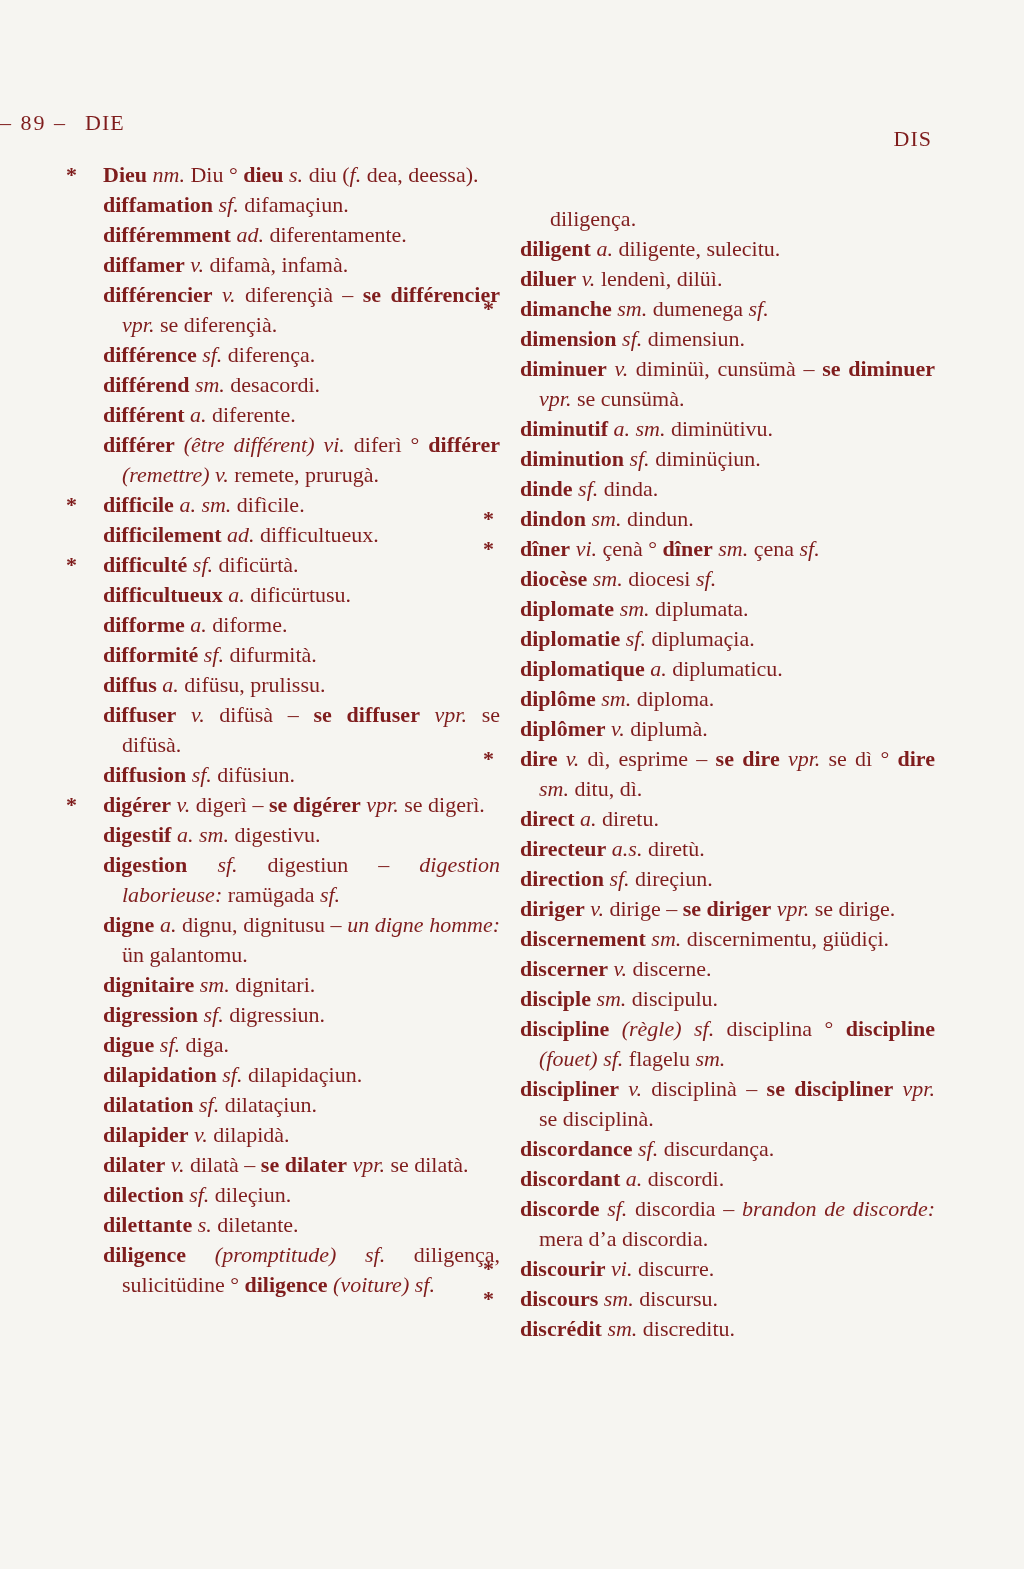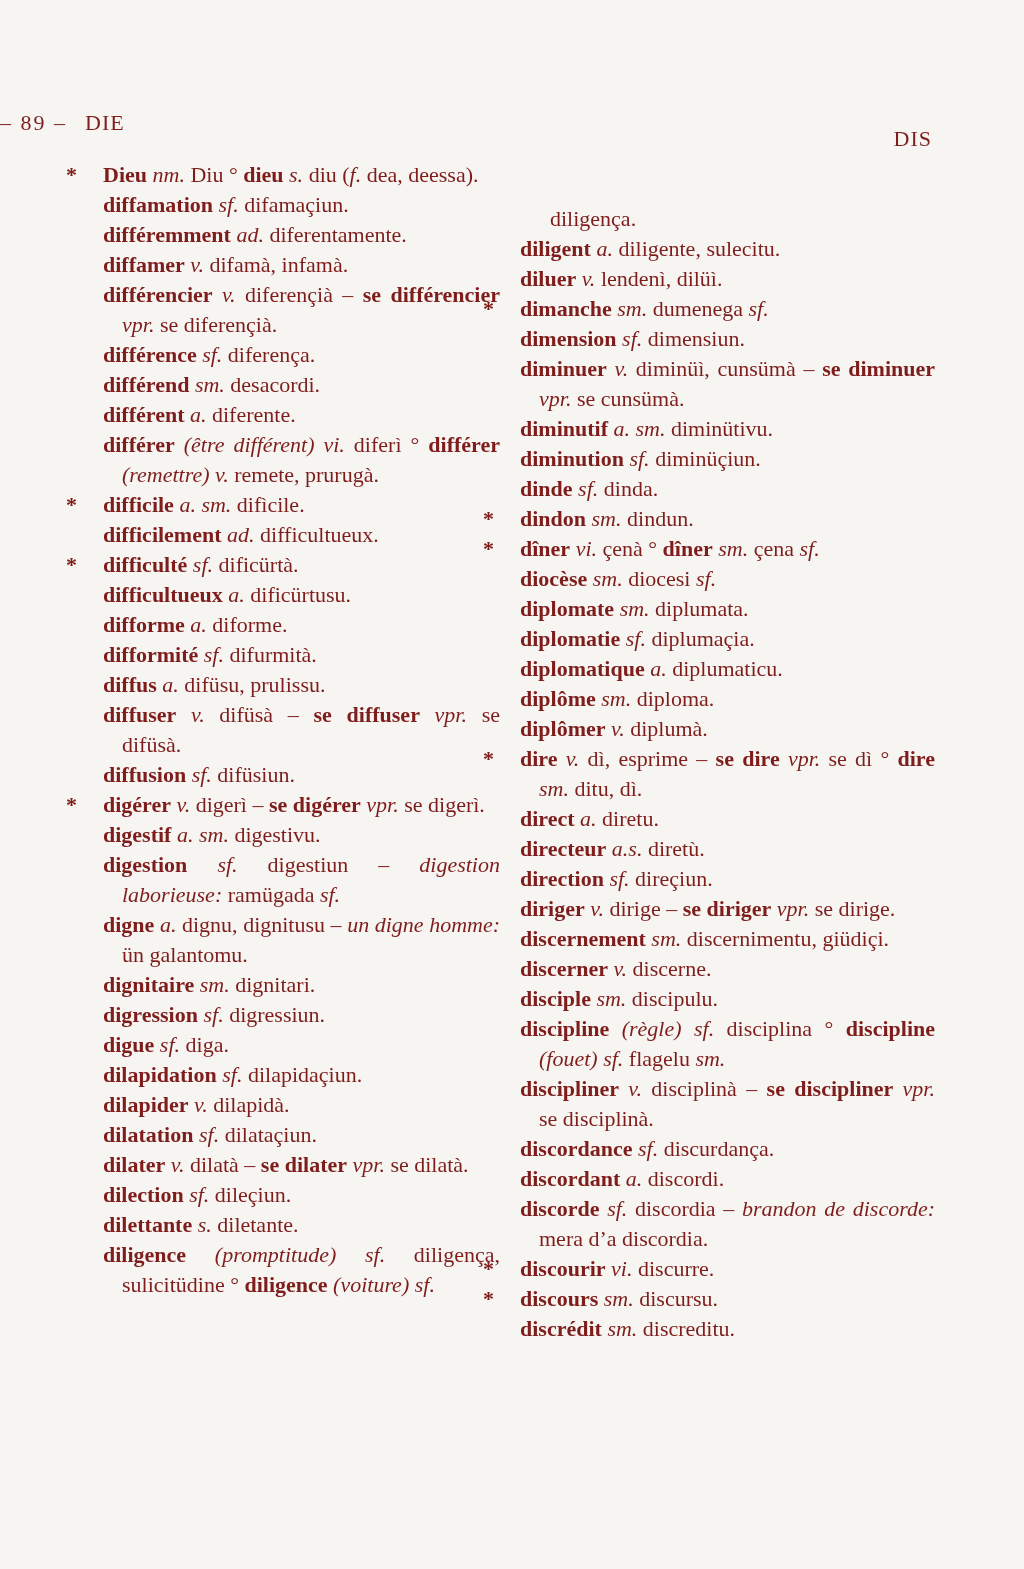--- a/index.html
+++ b/index.html
@@ -74,22 +74,22 @@
       <p class="entry"><span class="b">diffuser</span><span class="i"> v.</span><span class="p"> difüsà – </span><span class="b">se diffuser</span><span class="i"> vpr.</span><span class="p"> se difüsà.</span></p>
       <p class="entry"><span class="b">diffusion</span><span class="i"> sf.</span><span class="p"> difüsiun.</span></p>
       <p class="entry"><span class="star">*</span><span class="b">digérer</span><span class="i"> v.</span><span class="p"> digerì – </span><span class="b">se digérer</span><span class="i"> vpr.</span><span class="p"> se digerì.</span></p>
       <p class="entry"><span class="b">digestif</span><span class="i"> a. sm.</span><span class="p"> digestivu.</span></p>
       <p class="entry"><span class="b">digestion</span><span class="i"> sf.</span><span class="p"> digestiun – </span><span class="i">digestion laborieuse:</span><span class="p"> ramügada </span><span class="i">sf.</span></p>
       <p class="entry"><span class="b">digne</span><span class="i"> a.</span><span class="p"> dignu, dignitusu – </span><span class="i">un digne homme:</span><span class="p"> ün galantomu.</span></p>
       <p class="entry"><span class="b">dignitaire</span><span class="i"> sm.</span><span class="p"> dignitari.</span></p>
       <p class="entry"><span class="b">digression</span><span class="i"> sf.</span><span class="p"> digressiun.</span></p>
       <p class="entry"><span class="b">digue</span><span class="i"> sf.</span><span class="p"> diga.</span></p>
       <p class="entry"><span class="b">dilapidation</span><span class="i"> sf.</span><span class="p"> dilapidaçiun.</span></p>
+      <p class="entry"><span class="b">dilatation</span><span class="i"> sf.</span><span class="p"> dilataçiun.</span></p>
       <p class="entry"><span class="b">dilapider</span><span class="i"> v.</span><span class="p"> dilapidà.</span></p>
-      <p class="entry"><span class="b">dilatation</span><span class="i"> sf.</span><span class="p"> dilataçiun.</span></p>
       <p class="entry"><span class="b">dilater</span><span class="i"> v.</span><span class="p"> dilatà – </span><span class="b">se dilater</span><span class="i"> vpr.</span><span class="p"> se dilatà.</span></p>
       <p class="entry"><span class="b">dilection</span><span class="i"> sf.</span><span class="p"> dileçiun.</span></p>
       <p class="entry"><span class="b">dilettante</span><span class="i"> s.</span><span class="p"> diletante.</span></p>
       <p class="entry"><span class="b">diligence</span><span class="i"> (promptitude) sf.</span><span class="p"> diligença, sulicitüdine ° </span><span class="b">diligence</span><span class="i"> (voiture) sf.</span></p>
     </div>
   <div class="col col-right" id="col-right">
       <p class="entry cont"><span class="p">diligença.</span></p>
       <p class="entry"><span class="b">diligent</span><span class="i"> a.</span><span class="p"> diligente, sulecitu.</span></p>
       <p class="entry"><span class="b">diluer</span><span class="i"> v.</span><span class="p"> lendenì, dilüì.</span></p>
       <p class="entry"><span class="star">*</span><span class="b">dimanche</span><span class="i"> sm.</span><span class="p"> dumenega </span><span class="i">sf.</span></p>

